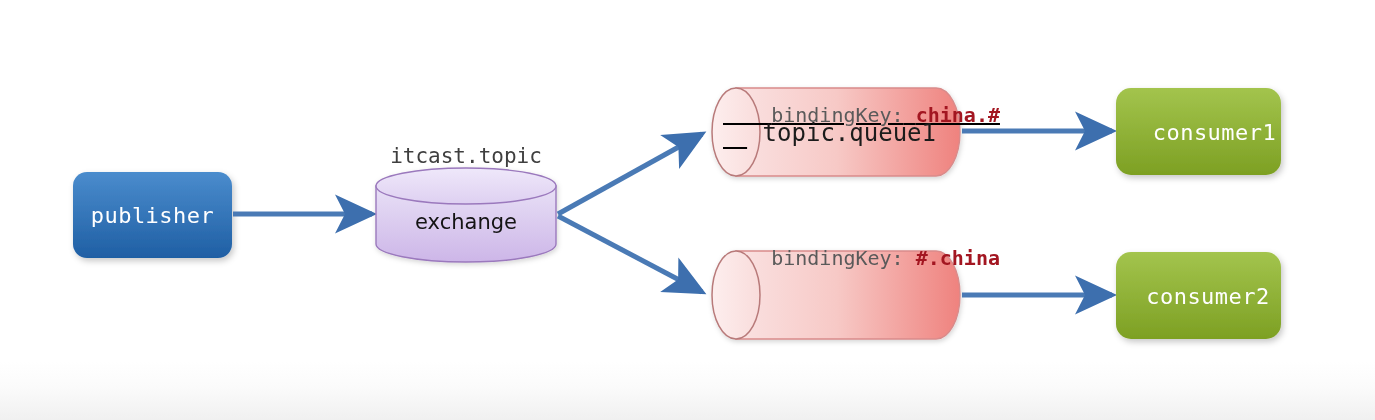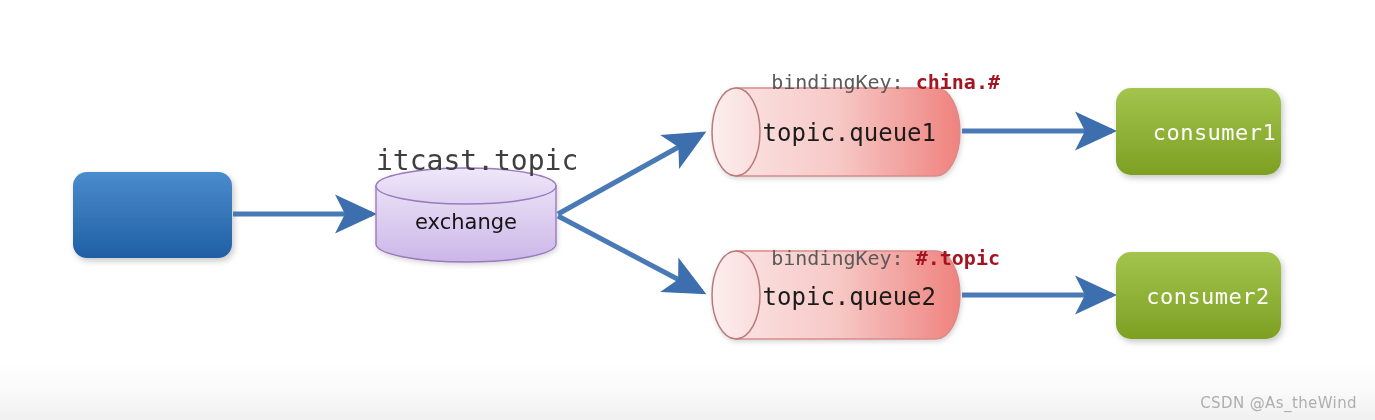--- a/index.html
+++ b/index.html
@@ -44,21 +44,21 @@
     text-align: right;
   }
   .exchange-text {
     color: #141414;
     font-size: 21px;
     font-family: "DejaVu Sans", sans-serif;
     text-align: center;
   }
   .caption {
     color: #3f3f3f;
-    font-size: 28px;
+    font-size: 21px;
     text-align: center;
   }
   .bindkey {
     font-size: 20px;
     text-align: left;
     white-space: pre;
   }
   .bindkey .bk-label { color: #5a5a5a; }
   .bindkey .bk-value { color: #a31621; font-weight: bold; }
 
@@ -141,35 +141,34 @@
       <path d="M736,251 L936,251 A24,44 0 0 1 936,339 L736,339 Z" fill="url(#gradQueueBody)" stroke="#d98b8b" stroke-width="1.4"></path>
       <ellipse cx="736" cy="295" rx="24" ry="44" fill="url(#gradQueueCap)" stroke="#b87a7a" stroke-width="1.5"></ellipse>
     </g>
 
     <line x1="962" y1="295" x2="1112" y2="295" stroke="#4a7ab5" stroke-width="5" marker-end="url(#arrowHead)"></line>
 
     <rect x="1116" y="88" width="165" height="87" rx="15" ry="15" fill="url(#gradConsumer)" filter="url(#softShadow)"></rect>
     <rect x="1116" y="252" width="165" height="87" rx="15" ry="15" fill="url(#gradConsumer)" filter="url(#softShadow)"></rect>
   </svg>
 
+  <div class="node-label box-text" style="left:73px; top:203px; width:159px;">publisher</div>
 
   <div class="node-label caption" style="left:376px; top:144px; width:180px;">itcast.topic</div>
 
   <div class="node-label exchange-text" style="left:376px; top:210px; width:180px;">exchange</div>
 
-  <div class="node-label bindkey" style="left:723px; top:46px;">
+  <div class="node-label bindkey" style="left:723px; top:79px;text-decoration:underline;">
     <span class="bk-label">bindingKey:</span><span> </span><span class="bk-value">china.#</span>
   </div>
 
   <div class="node-label cyl-text" style="left:736px; top:119px; width:200px;">topic.queue1</div>
 
   <div class="node-label bindkey" style="left:723px; top:222px;">
-    <span class="bk-label">bindingKey:</span><span> </span><span class="bk-value">#.topic</span>
+    <span class="bk-label">bindingKey:</span><span> </span><span class="bk-value">#.china</span>
   </div>
 
-  <div class="node-label cyl-text" style="left:736px; top:283px; width:200px;">topic.queue2</div>
 
   <div class="node-label box-text" style="left:1116px; top:120px; width:197px;">consumer1</div>
 
   <div class="node-label box-text" style="left:1116px; top:284px; width:184px;">consumer2</div>
 
-  <div class="watermark">CSDN @As_theWind</div>
 </div>
 
 </body></html>

